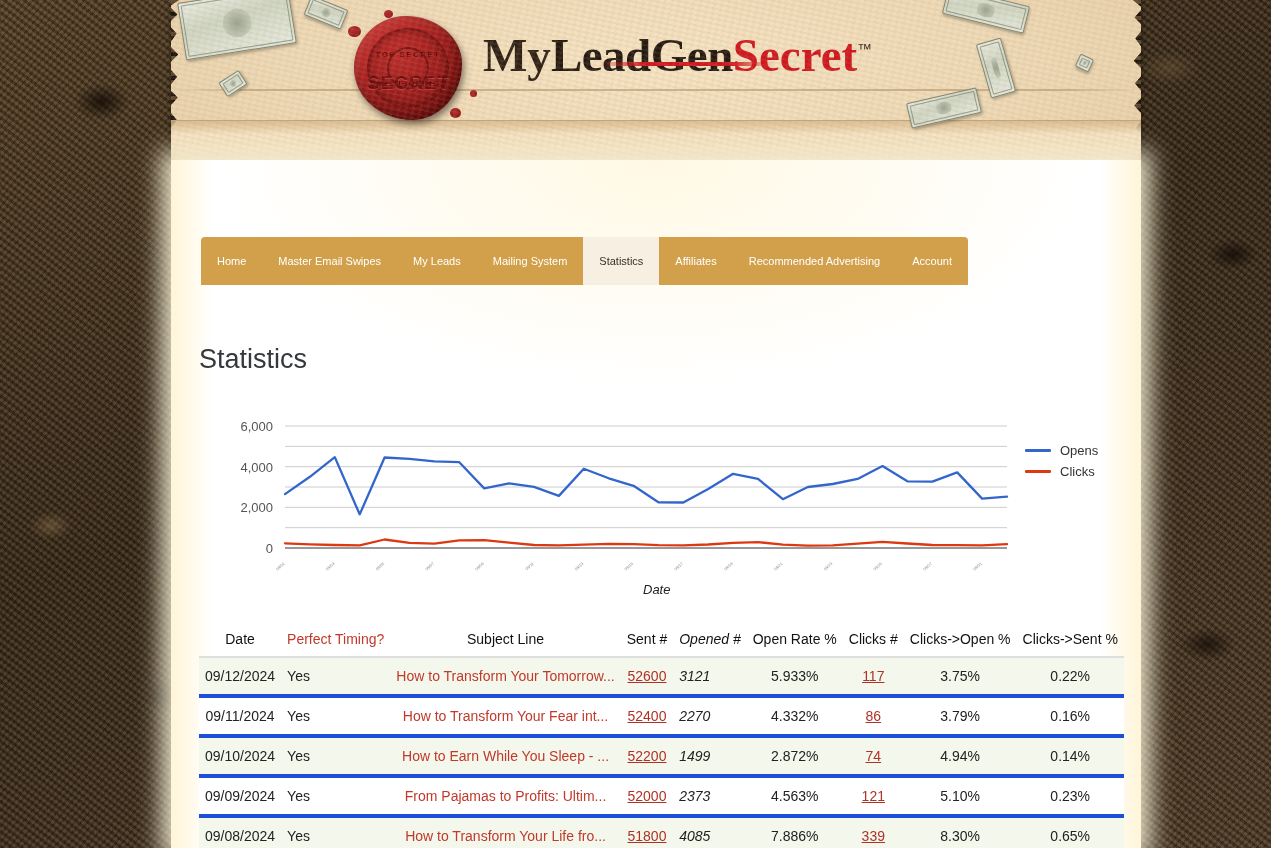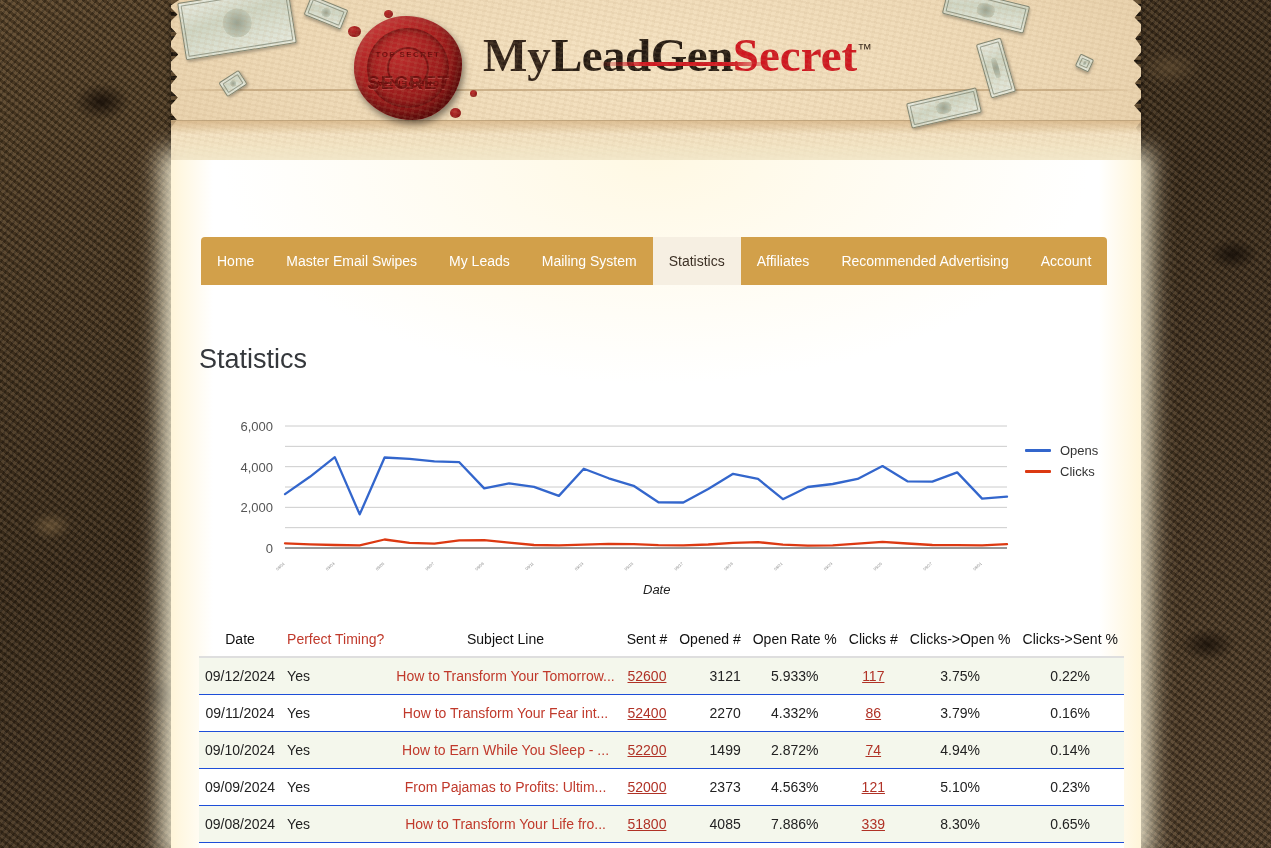--- a/index.html
+++ b/index.html
@@ -181,21 +181,21 @@
     position: absolute; left: 30px; top: 77px;
     display: flex; align-items: stretch;
     height: 48px;
     background: #d2a04a;
     border-radius: 4px 4px 0 0;
   }
   .nav-item {
     display: flex; align-items: center;
     padding: 0 16px;
     color: #ffffff;
-    font-size: 14px;
+    font-size: 11px;
     text-decoration: none;
     white-space: nowrap;
     cursor: pointer;
   }
   .nav-item.active {
     background: #f6efe2;
     color: #3d3126;
   }
 
   
@@ -236,31 +236,31 @@
     padding: 5px 6px 9px 6px;
     font-weight: normal;
     color: #111;
     border-bottom: 2px solid #dedede;
     white-space: nowrap;
   }
   .stats-table th.pt { color: #c0392b; }
   .stats-table td {
     padding: 10px 6px;
     color: #222;
-    border-bottom: 1px solid #1d4ed8;
+    border-bottom: 4px solid #1d4ed8;
     white-space: nowrap;
   }
   .stats-table tbody tr:nth-child(odd)  { background: #f4f7ec; }
   .stats-table tbody tr:nth-child(even) { background: #ffffff; }
 
   .c-date    { width: 98px;  text-align: center; }
   .c-pt      { width: 102px; text-align: left; }
   .c-subject { width: 268px; text-align: center; }
   .c-sent    { width: 58px;  text-align: center; }
-  .c-opened  { width: 62px;  text-align: right; }
+  .c-opened  { width: 62px;  text-align: left; font-style: italic; }
   .c-openrt  { width: 78px;  text-align: center; }
   .c-clicks  { width: 54px;  text-align: center; }
   .c-co      { width: 120px; text-align: center; }
   .c-cs      { width: 118px; text-align: center; }
 
   .subject-link { color: #c0392b; text-decoration: none; cursor: pointer; }
   .num-link { color: #b03226; text-decoration: underline; cursor: pointer; }
 </style>
 </head>
 <body>

